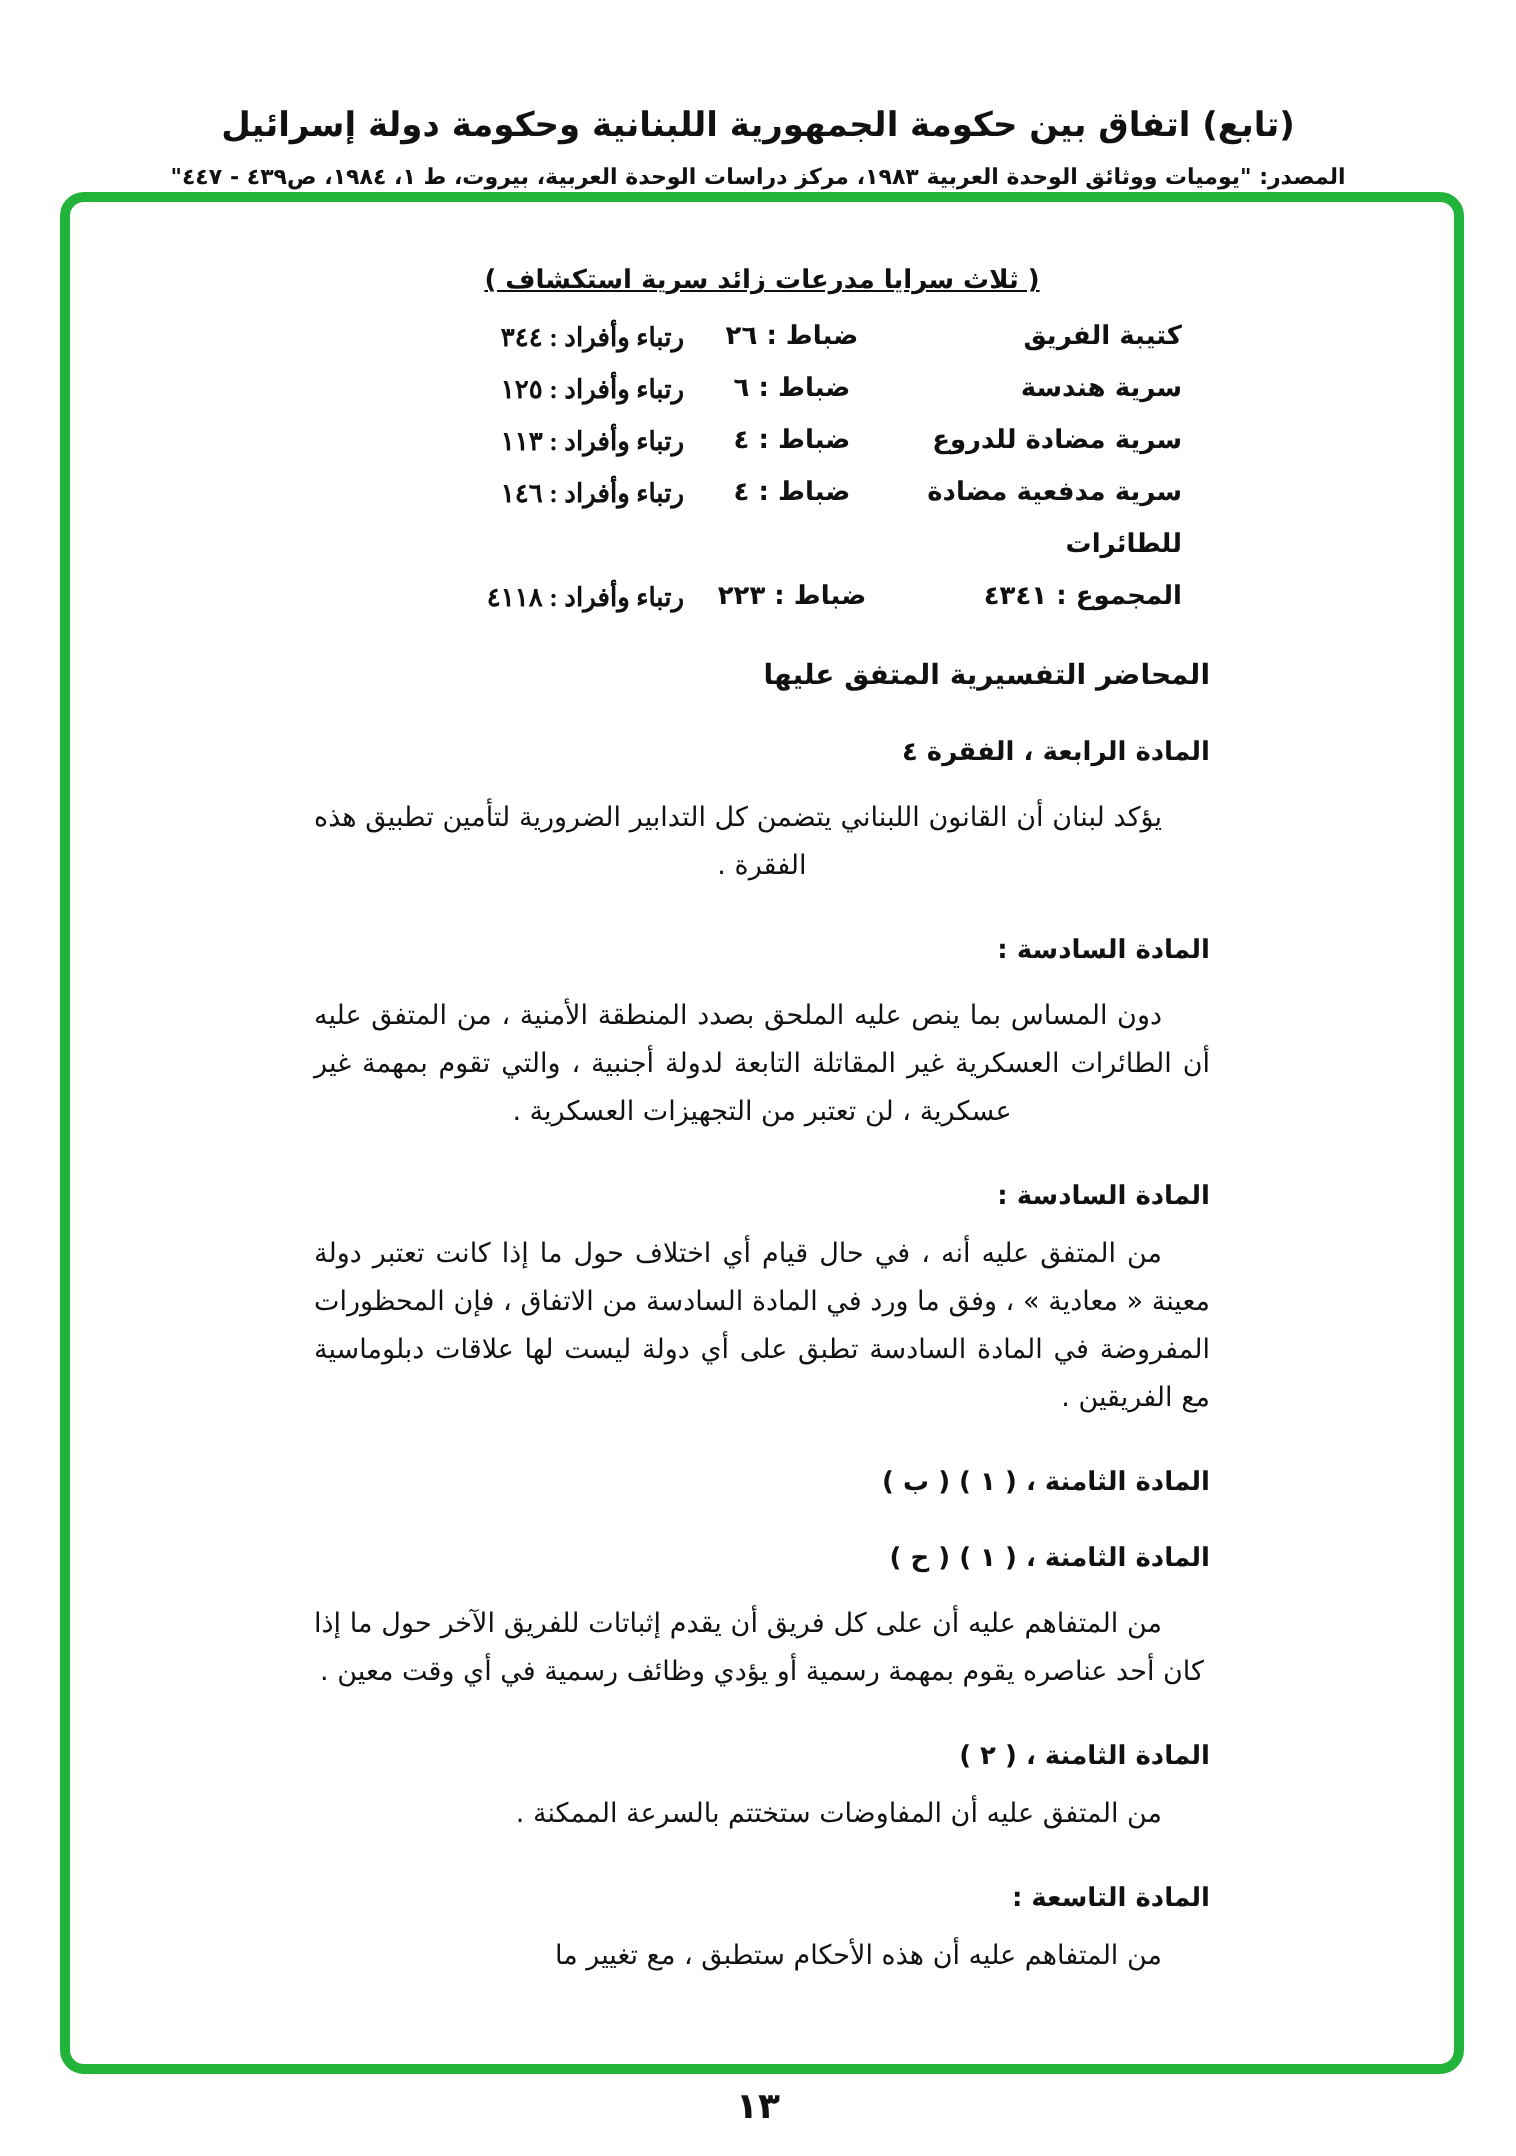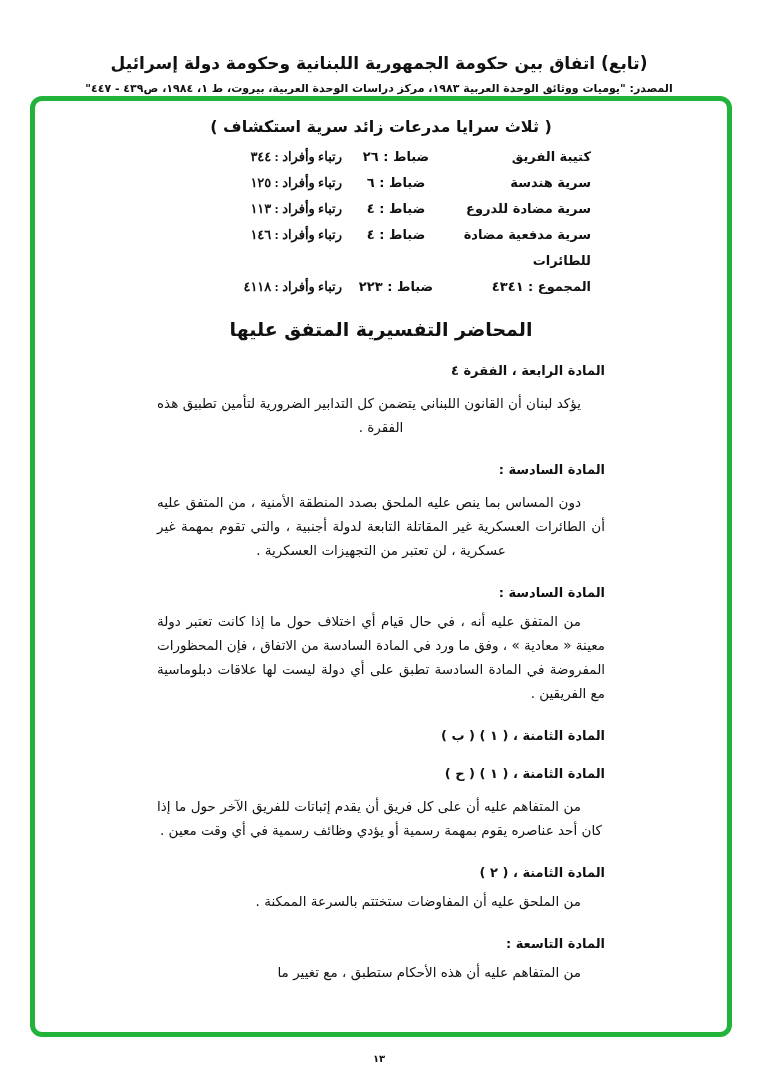--- a/index.html
+++ b/index.html
@@ -46,40 +46,40 @@
     background: #ffffff;
   }
   .content {
     width: 448px;
     margin: 0 auto;
     padding-top: 12px;
     direction: rtl;
   }
   .table-caption {
     text-align: center;
-    font-size: 16px;
+    font-size: 13px;
     font-weight: bold;
-    margin: 4px 0 8px 0;
+    margin: 20px 0 8px 0;
+    text-decoration: underline;
   }
   .units-table {
     font-size: 13px;
     font-weight: bold;
     margin-bottom: 4px;
   }
   .trow {
     display: flex;
     direction: rtl;
     line-height: 26px;
   }
   .c-label  { width: 155px; text-align: right; padding-right: 14px; box-sizing: border-box; }
   .c-off    { width: 108px; text-align: center; }
   .c-ranks  { width: 185px; text-align: right; font-family: Liberation Serif, serif; }
   .main-heading {
-    text-align: center;
-    font-size: 19px;
+    font-size: 14px;
     font-weight: bold;
     margin: 18px 0 6px 0;
   }
   .section-heading {
     font-size: 13px;
     font-weight: bold;
     text-align: right;
     margin: 23px 0 9px 0;
   }
   .para {
@@ -89,21 +89,21 @@
     text-indent: 24px;
     margin: 0 0 2px 0;
   }
   .para.center-last { text-align-last: center; margin-top: 13px; }
   .page-number {
     position: absolute;
     bottom: 14px;
     left: 0;
     width: 758px;
     text-align: center;
-    font-size: 10px;
+    font-size: 18px;
     font-weight: bold;
   }
 </style>
 </head>
 <body>
 
 <div class="header">
   <div class="doc-title">(تابع) اتفاق بين حكومة الجمهورية اللبنانية وحكومة دولة إسرائيل</div>
   <div class="doc-source">المصدر:  "يوميات ووثائق الوحدة العربية ١٩٨٣، مركز دراسات الوحدة العربية، بيروت، ط ١، ١٩٨٤، ص٤٣٩ - ٤٤٧"</div>
 </div>
@@ -156,21 +156,21 @@
 
     <div class="section-heading">المادة السادسة :</div>
     <p class="para">من المتفق عليه أنه ، في حال قيام أي اختلاف حول ما إذا كانت تعتبر دولة معينة « معادية » ، وفق ما ورد في المادة السادسة من الاتفاق ، فإن المحظورات المفروضة في المادة السادسة تطبق على أي دولة ليست لها علاقات دبلوماسية مع الفريقين .</p>
 
     <div class="section-heading">المادة الثامنة ، ( ١ ) ( ب )</div>
 
     <div class="section-heading">المادة الثامنة ، ( ١ ) ( ح )</div>
     <p class="para center-last">من المتفاهم عليه أن على كل فريق أن يقدم إثباتات للفريق الآخر حول ما إذا كان أحد عناصره يقوم بمهمة رسمية أو يؤدي وظائف رسمية في أي وقت معين .</p>
 
     <div class="section-heading">المادة الثامنة ، ( ٢ )</div>
-    <p class="para">من الملحق عليه أن المفاوضات ستختتم بالسرعة الممكنة .</p>
+    <p class="para">من المتفق عليه أن المفاوضات ستختتم بالسرعة الممكنة .</p>
 
     <div class="section-heading">المادة التاسعة :</div>
     <p class="para">من المتفاهم عليه أن هذه الأحكام ستطبق ، مع تغيير ما</p>
 
   </div>
 </div>
 
 <div class="page-number">١٣</div>
 
 </body></html>

